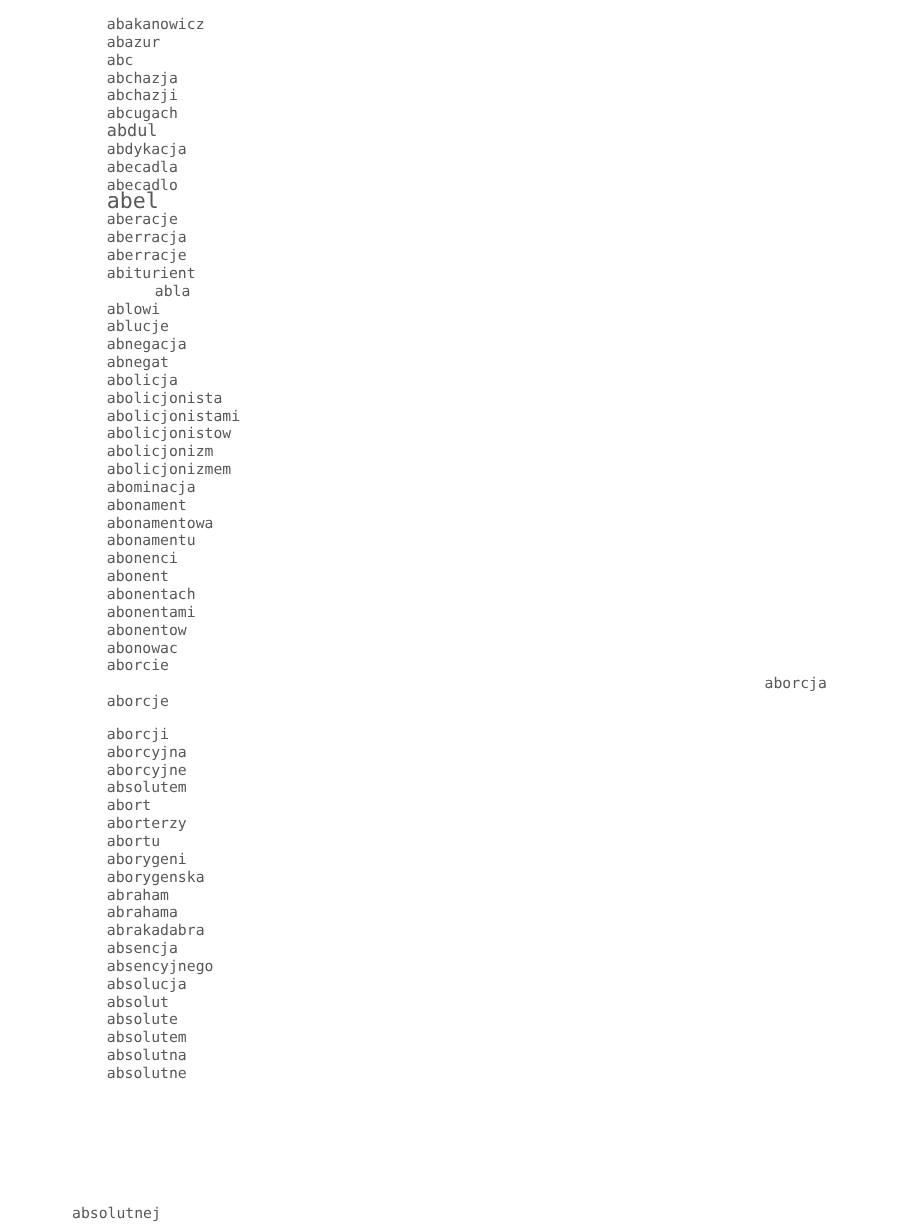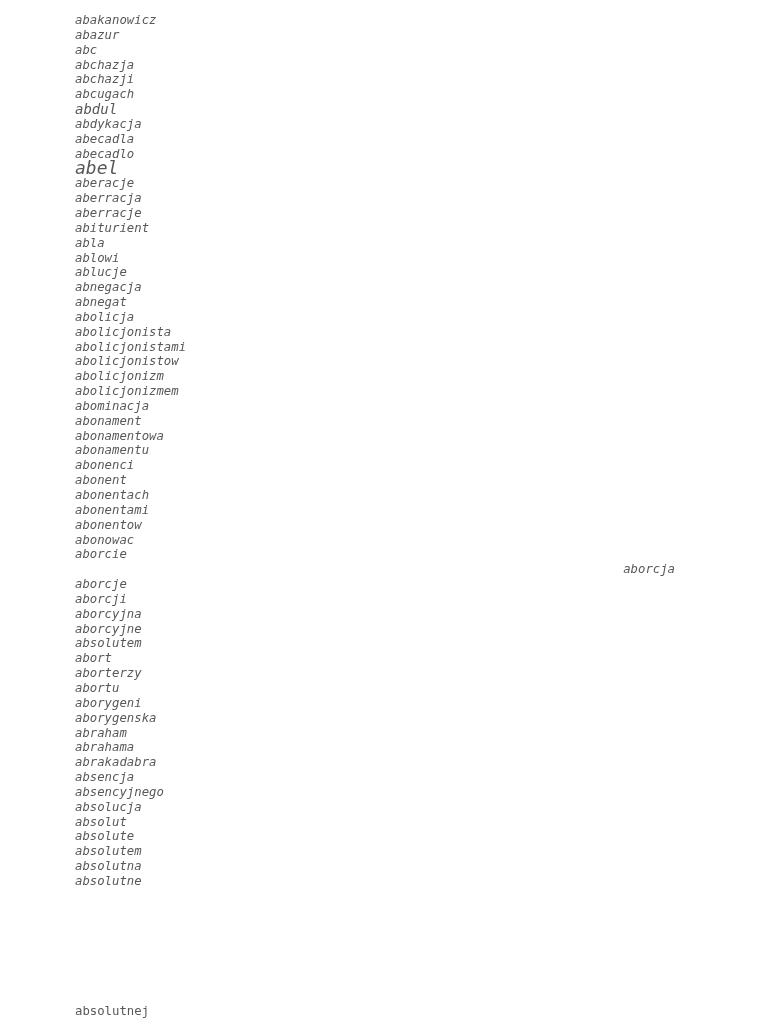--- a/index.html
+++ b/index.html
@@ -44,37 +44,37 @@
   .page-break-block .word-line {
     font-size: 12.3px;
     line-height: 14.85px;
   }
 </style>
 </head>
 <body style="background: rgb(255, 255, 255);">
 
 <div id="page" style="background: rgb(255, 255, 255);">
 
-  <div class="word-column" id="col-one" style="left: 75px; font-style: italic;">
+  <div class="word-column" id="col-one" style="left: 89px;">
       <div class="word-line" style="color: rgb(88, 88, 90); font-size: 12.3px; line-height: 14.85px;">abakanowicz</div>
       <div class="word-line" style="color: rgb(88, 88, 90); font-size: 12.3px; line-height: 14.85px;">abazur</div>
       <div class="word-line" style="color: rgb(88, 88, 90); font-size: 12.3px; line-height: 14.85px;">abc</div>
       <div class="word-line" style="color: rgb(88, 88, 90); font-size: 12.3px; line-height: 14.85px;">abchazja</div>
       <div class="word-line" style="color: rgb(88, 88, 90); font-size: 12.3px; line-height: 14.85px;">abchazji</div>
       <div class="word-line" style="color: rgb(88, 88, 90); font-size: 12.3px; line-height: 14.85px;">abcugach</div>
       <div class="word-line" style="color: rgb(88, 88, 90); font-size: 14px; line-height: 14.85px;">abdul</div>
       <div class="word-line" style="color: rgb(88, 88, 90); font-size: 12.3px; line-height: 14.85px;">abdykacja</div>
       <div class="word-line" style="color: rgb(88, 88, 90); font-size: 12.3px; line-height: 14.85px;">abecadla</div>
       <div class="word-line" style="color: rgb(88, 88, 90); font-size: 12.3px; line-height: 14.85px;">abecadlo</div>
       <div class="word-line" style="color: rgb(88, 88, 90); font-size: 18px; line-height: 14.85px;">abel</div>
       <div class="word-line" style="color: rgb(88, 88, 90); font-size: 12.3px; line-height: 14.85px;">aberacje</div>
       <div class="word-line" style="color: rgb(88, 88, 90); font-size: 12.3px; line-height: 14.85px;">aberracja</div>
       <div class="word-line" style="color: rgb(88, 88, 90); font-size: 12.3px; line-height: 14.85px;">aberracje</div>
       <div class="word-line" style="color: rgb(88, 88, 90); font-size: 12.3px; line-height: 14.85px;">abiturient</div>
-      <div class="word-line" style="color: rgb(88, 88, 90); font-size: 12.3px; line-height: 14.85px;">abla</div>
+      <div class="word-line" style="color: rgb(88, 88, 90); font-size: 12.3px; line-height: 14.85px; margin-left: 40px;">abla</div>
       <div class="word-line" style="color: rgb(88, 88, 90); font-size: 12.3px; line-height: 14.85px;">ablowi</div>
       <div class="word-line" style="color: rgb(88, 88, 90); font-size: 12.3px; line-height: 14.85px;">ablucje</div>
       <div class="word-line" style="color: rgb(88, 88, 90); font-size: 12.3px; line-height: 14.85px;">abnegacja</div>
       <div class="word-line" style="color: rgb(88, 88, 90); font-size: 12.3px; line-height: 14.85px;">abnegat</div>
       <div class="word-line" style="color: rgb(88, 88, 90); font-size: 12.3px; line-height: 14.85px;">abolicja</div>
       <div class="word-line" style="color: rgb(88, 88, 90); font-size: 12.3px; line-height: 14.85px;">abolicjonista</div>
       <div class="word-line" style="color: rgb(88, 88, 90); font-size: 12.3px; line-height: 14.85px;">abolicjonistami</div>
       <div class="word-line" style="color: rgb(88, 88, 90); font-size: 12.3px; line-height: 14.85px;">abolicjonistow</div>
       <div class="word-line" style="color: rgb(88, 88, 90); font-size: 12.3px; line-height: 14.85px;">abolicjonizm</div>
       <div class="word-line" style="color: rgb(88, 88, 90); font-size: 12.3px; line-height: 14.85px;">abolicjonizmem</div>
@@ -84,21 +84,21 @@
       <div class="word-line" style="color: rgb(88, 88, 90); font-size: 12.3px; line-height: 14.85px;">abonamentu</div>
       <div class="word-line" style="color: rgb(88, 88, 90); font-size: 12.3px; line-height: 14.85px;">abonenci</div>
       <div class="word-line" style="color: rgb(88, 88, 90); font-size: 12.3px; line-height: 14.85px;">abonent</div>
       <div class="word-line" style="color: rgb(88, 88, 90); font-size: 12.3px; line-height: 14.85px;">abonentach</div>
       <div class="word-line" style="color: rgb(88, 88, 90); font-size: 12.3px; line-height: 14.85px;">abonentami</div>
       <div class="word-line" style="color: rgb(88, 88, 90); font-size: 12.3px; line-height: 14.85px;">abonentow</div>
       <div class="word-line" style="color: rgb(88, 88, 90); font-size: 12.3px; line-height: 14.85px;">abonowac</div>
       <div class="word-line" style="color: rgb(88, 88, 90); font-size: 12.3px; line-height: 14.85px;">aborcie</div>
       <div class="word-line" style="color: rgb(88, 88, 90); font-size: 12.3px; line-height: 14.85px; text-align: right;">aborcja</div>
       <div class="word-line" style="color: rgb(88, 88, 90); font-size: 12.3px; line-height: 14.85px;">aborcje</div>
-      <div class="word-line" style="color: rgb(88, 88, 90); font-size: 12.3px; line-height: 14.85px;">aborcji</div>
+      <div class="word-line" style="color: rgb(88, 88, 90); font-size: 12.3px; line-height: 14.85px; margin-top: 13px;">aborcji</div>
       <div class="word-line" style="color: rgb(88, 88, 90); font-size: 12.3px; line-height: 14.85px;">aborcyjna</div>
       <div class="word-line" style="color: rgb(88, 88, 90); font-size: 12.3px; line-height: 14.85px;">aborcyjne</div>
       <div class="word-line" style="color: rgb(88, 88, 90); font-size: 12.3px; line-height: 14.85px;">absolutem</div>
       <div class="word-line" style="color: rgb(88, 88, 90); font-size: 12.3px; line-height: 14.85px;">abort</div>
       <div class="word-line" style="color: rgb(88, 88, 90); font-size: 12.3px; line-height: 14.85px;">aborterzy</div>
       <div class="word-line" style="color: rgb(88, 88, 90); font-size: 12.3px; line-height: 14.85px;">abortu</div>
       <div class="word-line" style="color: rgb(88, 88, 90); font-size: 12.3px; line-height: 14.85px;">aborygeni</div>
       <div class="word-line" style="color: rgb(88, 88, 90); font-size: 12.3px; line-height: 14.85px;">aborygenska</div>
       <div class="word-line" style="color: rgb(88, 88, 90); font-size: 12.3px; line-height: 14.85px;">abraham</div>
       <div class="word-line" style="color: rgb(88, 88, 90); font-size: 12.3px; line-height: 14.85px;">abrahama</div>
@@ -106,17 +106,17 @@
       <div class="word-line" style="color: rgb(88, 88, 90); font-size: 12.3px; line-height: 14.85px;">absencja</div>
       <div class="word-line" style="color: rgb(88, 88, 90); font-size: 12.3px; line-height: 14.85px;">absencyjnego</div>
       <div class="word-line" style="color: rgb(88, 88, 90); font-size: 12.3px; line-height: 14.85px;">absolucja</div>
       <div class="word-line" style="color: rgb(88, 88, 90); font-size: 12.3px; line-height: 14.85px;">absolut</div>
       <div class="word-line" style="color: rgb(88, 88, 90); font-size: 12.3px; line-height: 14.85px;">absolute</div>
       <div class="word-line" style="color: rgb(88, 88, 90); font-size: 12.3px; line-height: 14.85px;">absolutem</div>
       <div class="word-line" style="color: rgb(88, 88, 90); font-size: 12.3px; line-height: 14.85px;">absolutna</div>
       <div class="word-line" style="color: rgb(88, 88, 90); font-size: 12.3px; line-height: 14.85px;">absolutne</div>
     </div>
 
-  <div class="page-break-block" id="col-two" style="left: 75px;">
+  <div class="page-break-block" id="col-two" style="left: 60px;">
       <div class="word-line" style="color: rgb(88, 88, 90); font-size: 12.3px; line-height: 14.85px;">absolutnej</div>
     </div>
 
 </div>
 
 </body></html>

